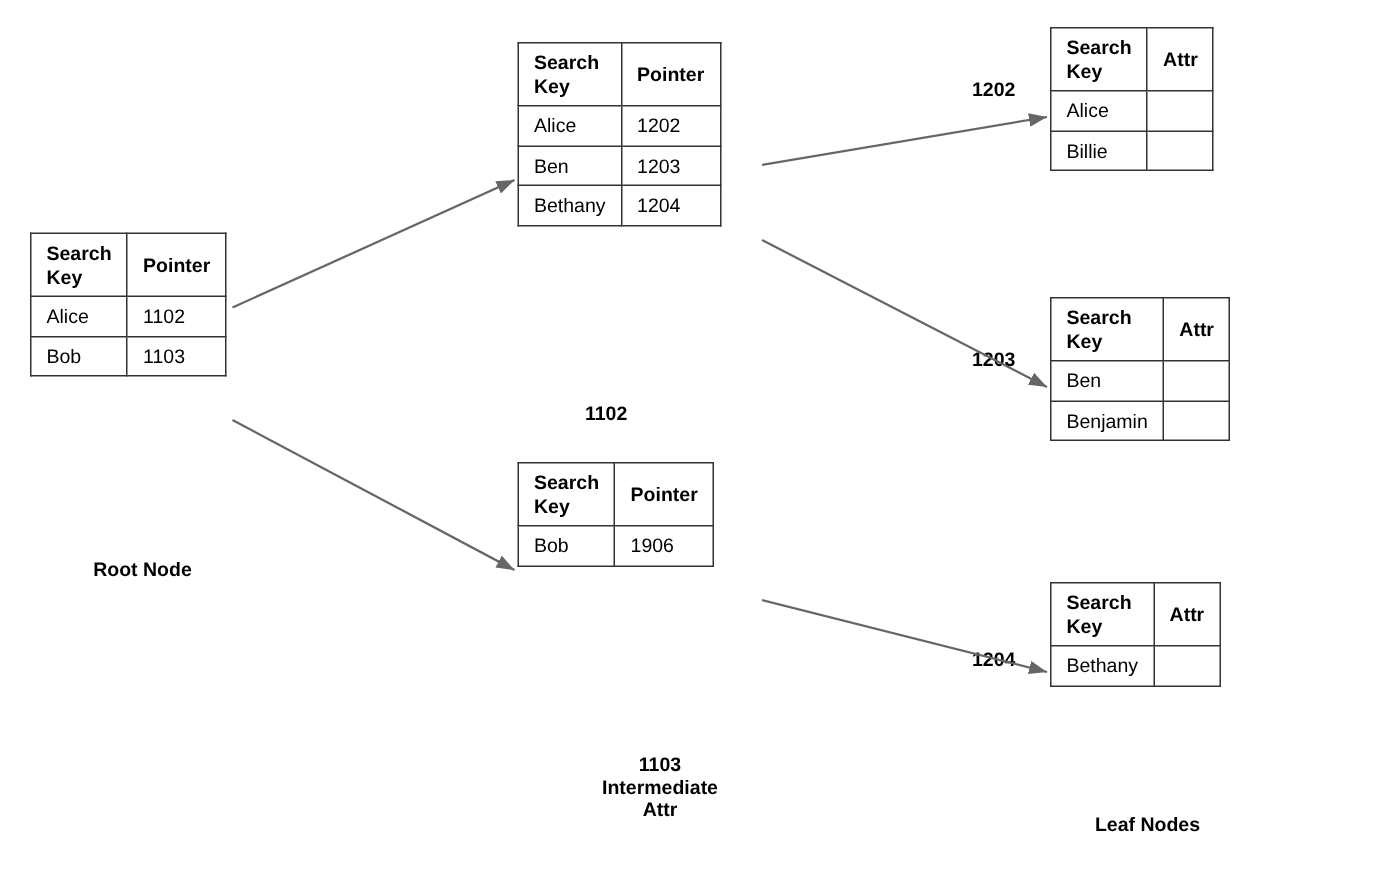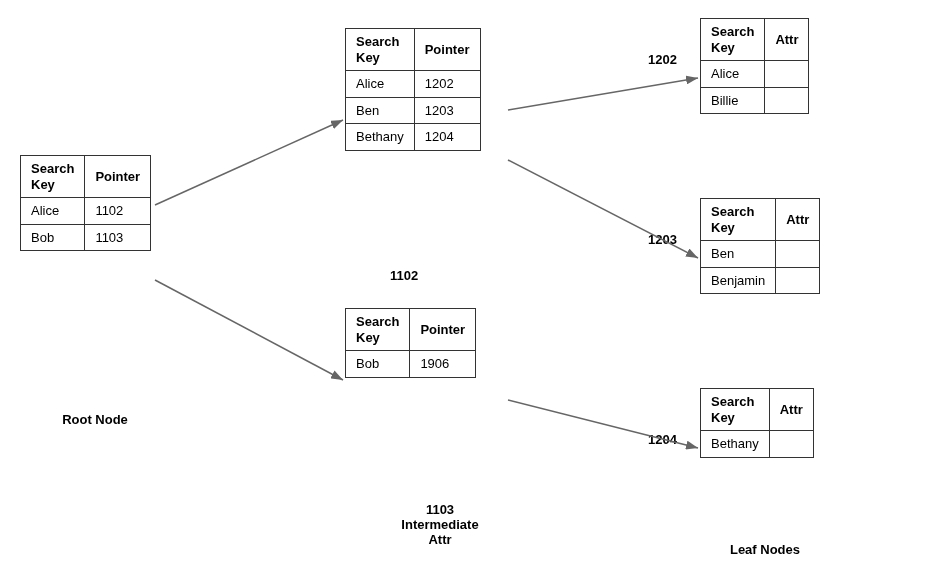--- a/index.html
+++ b/index.html
@@ -71,21 +71,21 @@
         <td>Alice</td>
         <td>1102</td>
       </tr>
       <tr>
         <td>Bob</td>
         <td>1103</td>
       </tr>
     </tbody>
   </table>
 
-  <div class="node-label" style="left:30px; top:372px; width:130px;margin-top:40px;">Root Node</div>
+  <div class="node-label" style="left:30px; top:372px; width:130px;">Root Node</div>
 
   <table class="node-table" style="left:345px; top:28px;">
     <thead>
       <tr>
         <th>Search<br>Key</th>
         <th>Pointer</th>
       </tr>
     </thead>
     <tbody>
       <tr>

